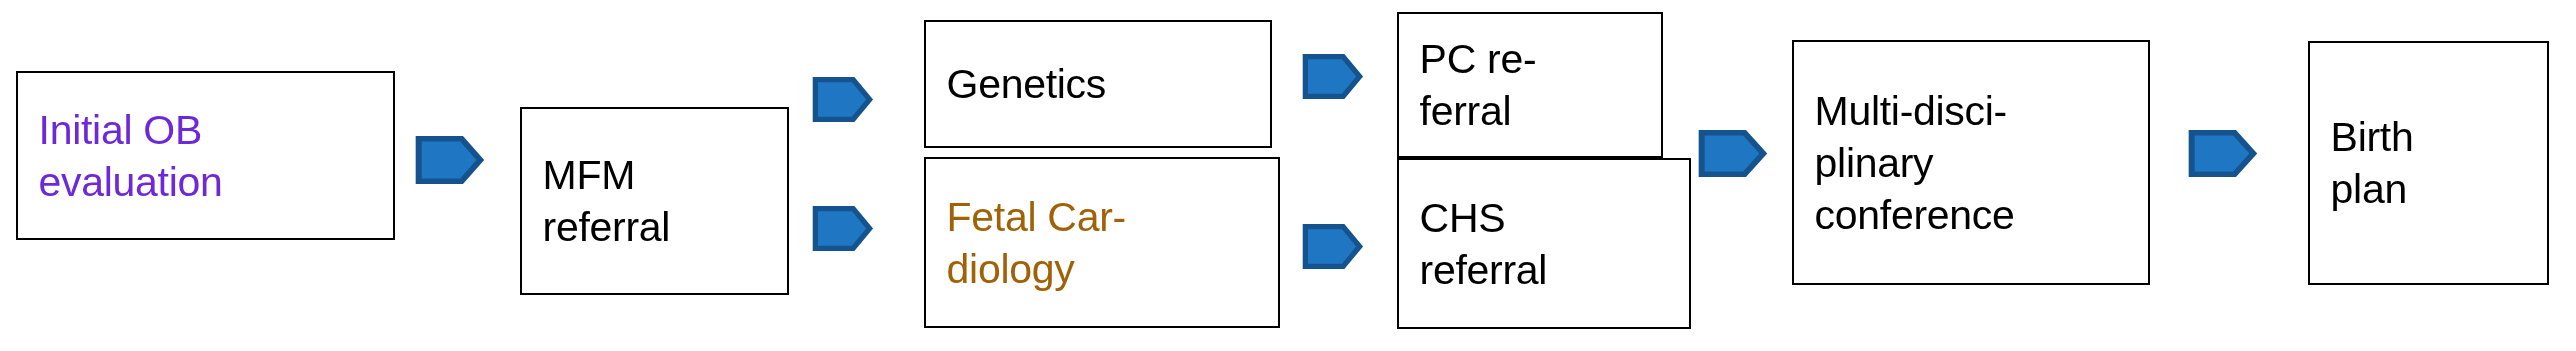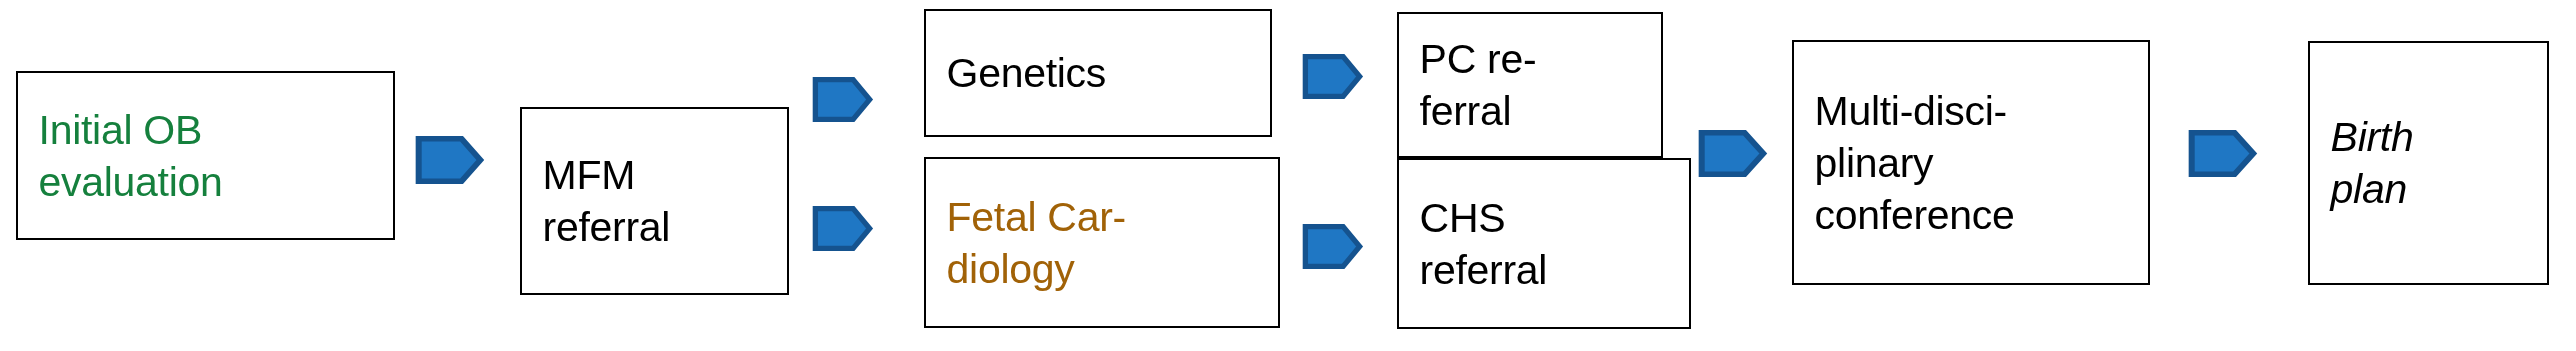--- a/index.html
+++ b/index.html
@@ -50,30 +50,30 @@
     height: 100%;
     overflow: visible;
   }
 </style>
 </head>
 <body>
 
 <div id="canvas">
 
   <div class="node" style="left: 16px; top: 71px; width: 379px; height: 169px; border-color: rgb(0, 0, 0); background: rgb(255, 255, 255);">
-    <span class="node-label" style="color: #15803d;">Initial OB
+    <span class="node-label" style="color: #6d28d9;">Initial OB
 evaluation</span>
   </div>
 
   <div class="node" style="left: 520px; top: 63px; width: 269px; height: 188px; border-color: rgb(0, 0, 0); background: rgb(255, 255, 255); margin-top: 44px;">
     <span class="node-label" style="color: rgb(0, 0, 0);">MFM
 referral</span>
   </div>
 
-  <div class="node" style="left: 924px; top: 9px; width: 348px; height: 128px; border-color: rgb(0, 0, 0); background: rgb(255, 255, 255); justify-content: center;">
+  <div class="node" style="left: 924px; top: 20px; width: 348px; height: 128px; border-color: rgb(0, 0, 0); background: rgb(255, 255, 255); justify-content: center;">
     <span class="node-label" style="color: rgb(0, 0, 0);">Genetics</span>
   </div>
 
   <div class="node" style="left: 924px; top: 157px; width: 356px; height: 171px; border-color: rgb(0, 0, 0); background: rgb(255, 255, 255);">
     <span class="node-label" style="color: #a16207;">Fetal Car-
 diology</span>
   </div>
 
   <div class="node" style="left: 1397px; top: 12px; width: 266px; height: 146px; border-color: rgb(0, 0, 0); background: rgb(255, 255, 255);">
     <span class="node-label" style="color: rgb(0, 0, 0);">PC re-
@@ -85,21 +85,21 @@
 referral</span>
   </div>
 
   <div class="node" style="left: 1792px; top: 40px; width: 358px; height: 245px; border-color: rgb(0, 0, 0); background: rgb(255, 255, 255);">
     <span class="node-label" style="color: rgb(0, 0, 0);">Multi-disci-
 plinary
 conference</span>
   </div>
 
   <div class="node" style="left: 2308px; top: 41px; width: 241px; height: 244px; border-color: rgb(0, 0, 0); background: rgb(255, 255, 255);">
-    <span class="node-label" style="color: rgb(0, 0, 0); font-style: italic;">Birth
+    <span class="node-label" style="color: rgb(0, 0, 0);">Birth
 plan</span>
   </div>
 
   <div class="arrow" style="left: 416px; top: 135px; width: 67px; height: 50px;">
       <svg viewBox="0 0 100 80" preserveAspectRatio="none" aria-hidden="true">
         <polygon points="4,6 68,6 96,40 68,74 4,74" fill="#1F77C4" stroke="#15538F" stroke-width="9" stroke-linejoin="miter"></polygon>
       </svg>
     </div>
   <div class="arrow" style="left: 813px; top: 76px; width: 59px; height: 47px;">
       <svg viewBox="0 0 100 80" preserveAspectRatio="none" aria-hidden="true">

